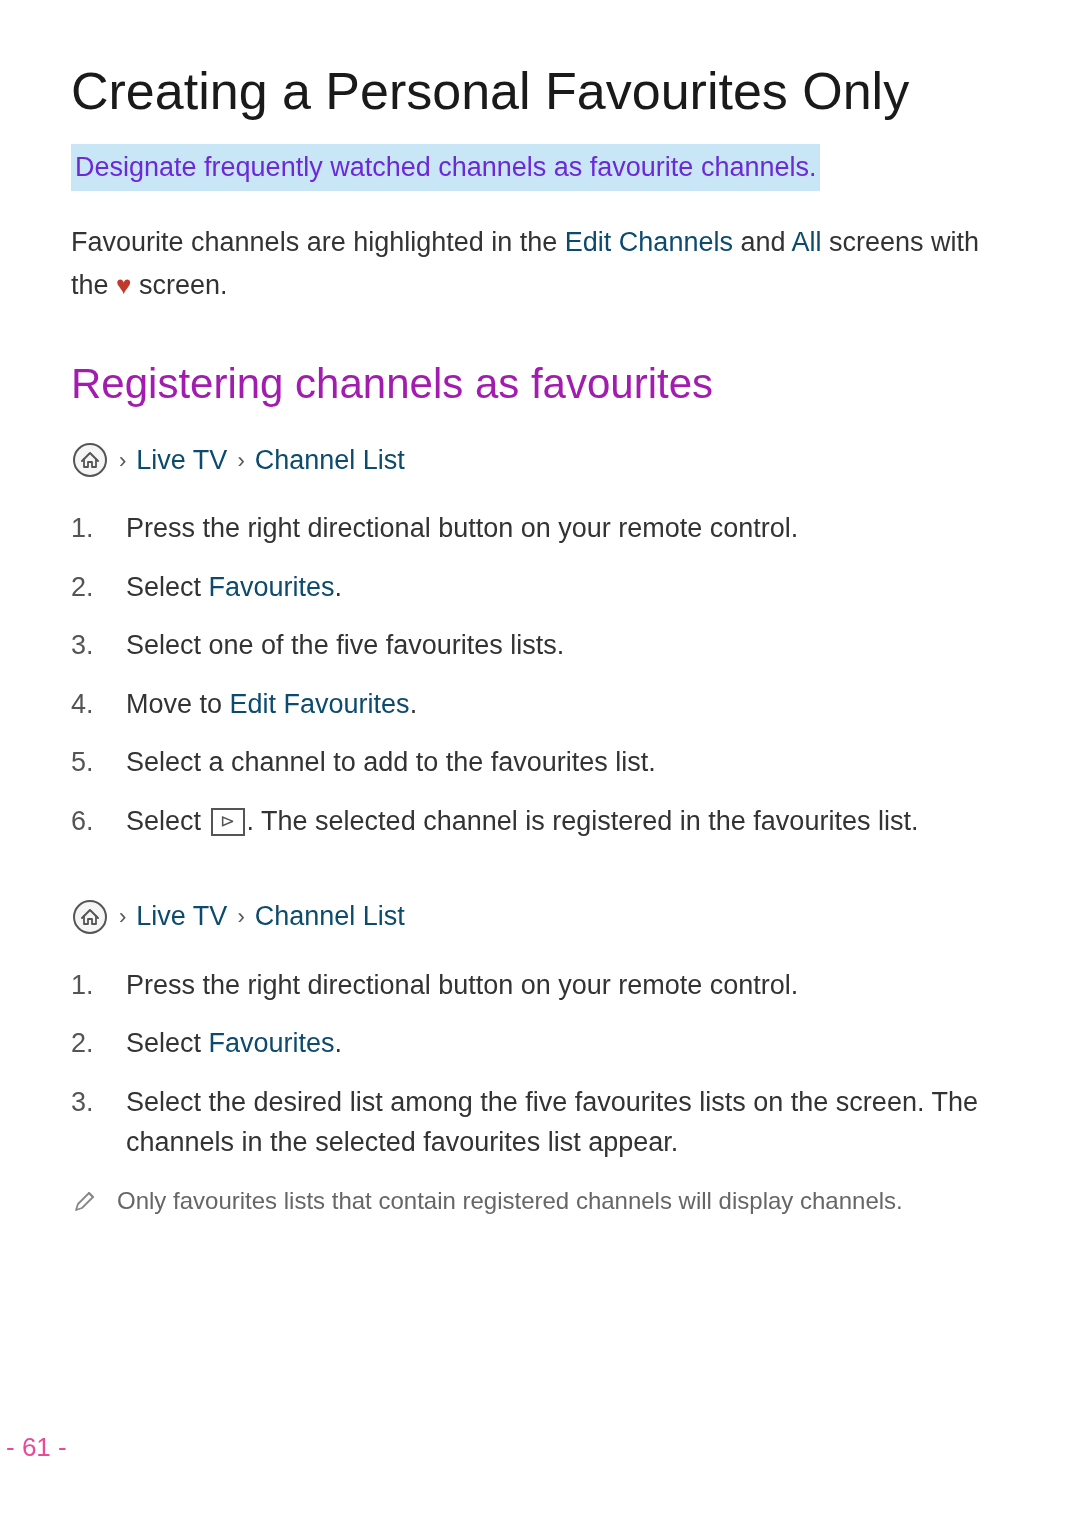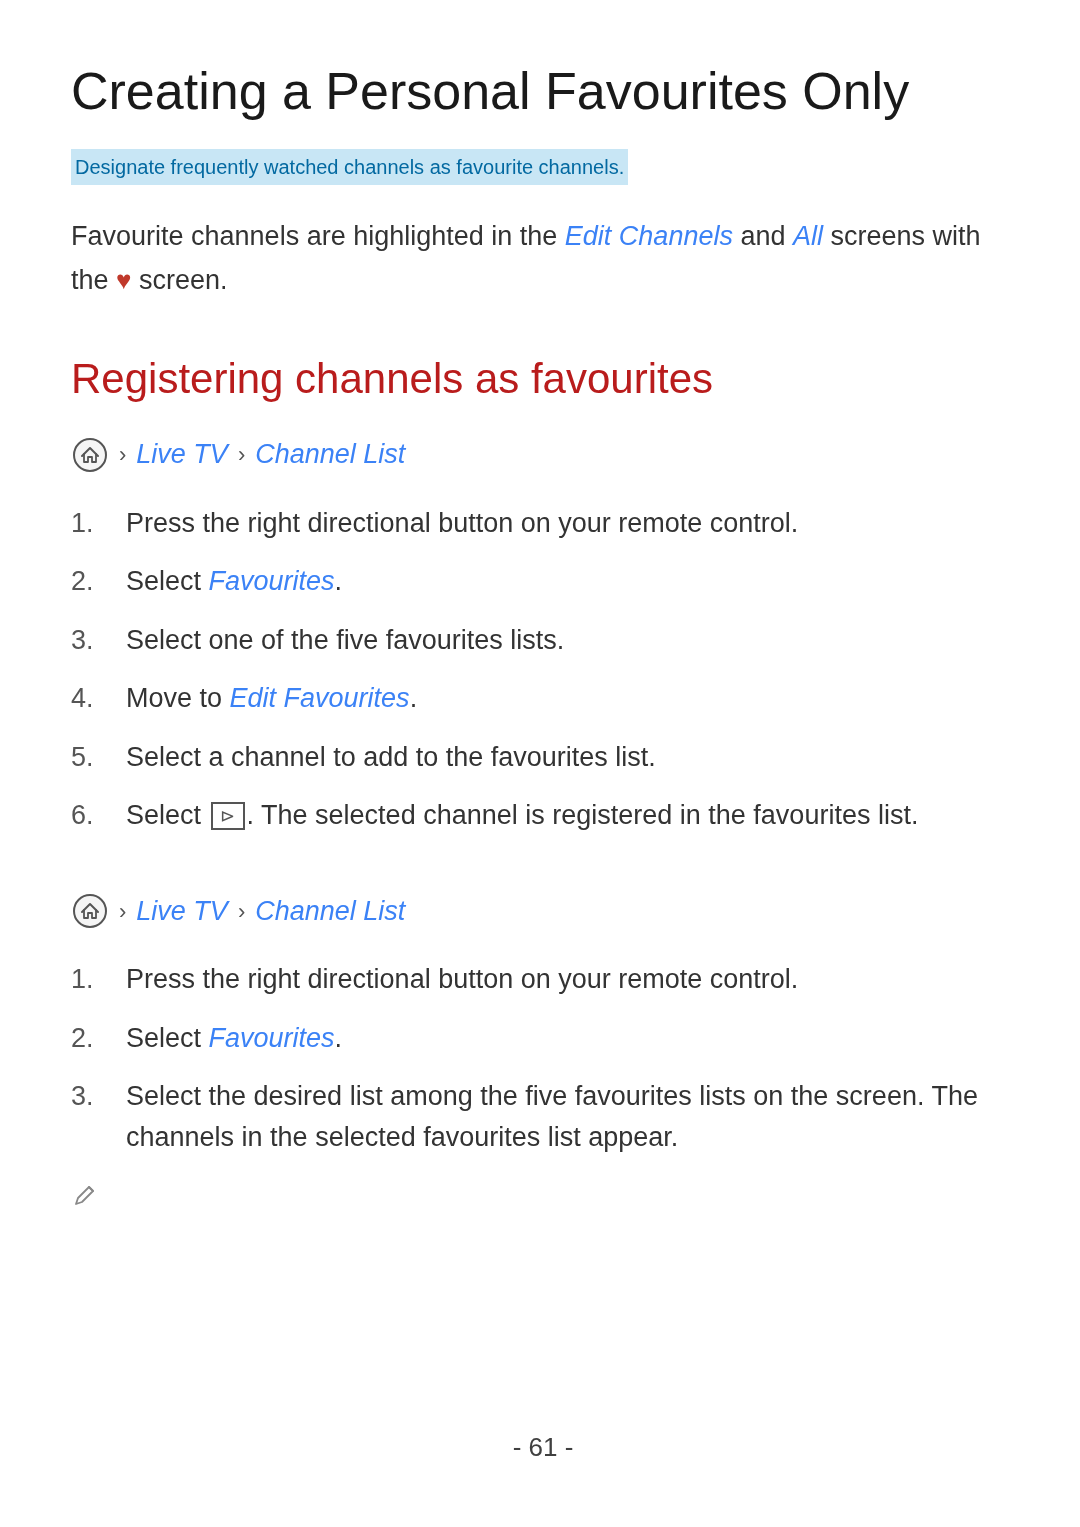--- a/index.html
+++ b/index.html
@@ -23,43 +23,42 @@
       font-size: 52px;
       font-weight: 300;
       color: #1a1a1a;
       margin-bottom: 22px;
       line-height: 1.2;
     }
 
     .subtitle-highlight {
       display: inline-block;
       background-color: #c8e6f5;
-      color: #0369a1;
-      font-size: 20px;
+      color: #6d28d9;
+      font-size: 27px;
       padding: 3px 4px;
       margin-bottom: 30px;
     }
 
     .intro-text {
       font-size: 27px;
       color: #333333;
       margin-bottom: 50px;
       line-height: 1.6;
     }
 
     .link-blue {
-      color: #3b82f6;
+      color: #0c4a6e;
       text-decoration: none;
-      font-style: italic;
     }
 
     .section-title {
       font-size: 42px;
       font-weight: 300;
-      color: #b91c1c;
+      color: #a21caf;
       margin-bottom: 28px;
       line-height: 1.3;
     }
 
     .nav-path {
       display: flex;
       align-items: center;
       gap: 10px;
       margin-bottom: 28px;
       font-size: 27px;
@@ -140,23 +139,23 @@
       height: 28px;
       font-size: 18px;
       color: #555;
       margin: 0 2px;
       vertical-align: middle;
       position: relative;
       top: -1px;
     }
 
     .page-footer {
-      text-align: center;
+      text-align: left;
       font-size: 26px;
-      color: #404040;
+      color: #ec4899;
       margin-top: 80px;
       position: absolute;
       bottom: 60px;
       left: 6px;
       right: 0;
     }
   </style>
 </head>
 <body>
 
@@ -251,20 +250,21 @@
     </li>
   </ol>
 
   <div class="note-row">
     <span class="pencil-icon">
       <svg width="28" height="28" viewBox="0 0 28 28" fill="none" xmlns="http://www.w3.org/2000/svg">
         <path d="M5 22l2-6L18 5l4 4L11 20 5 22z" stroke="#888" stroke-width="1.8" stroke-linecap="round" stroke-linejoin="round" fill="none"></path>
         <path d="M18 5l4 4" stroke="#888" stroke-width="1.8" stroke-linecap="round"></path>
       </svg>
     </span>
+    <span class="note-text">Only favourites lists that contain registered channels will display channels.</span>
   </div>
 </div>
 
 
 <div class="page-footer">- 61 -</div>
 
 
 
 
 </body></html>

